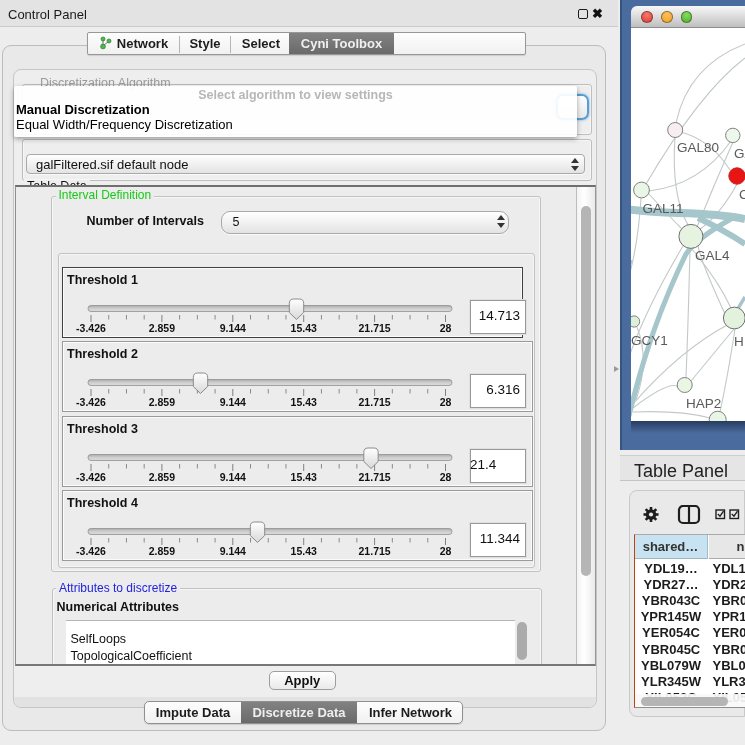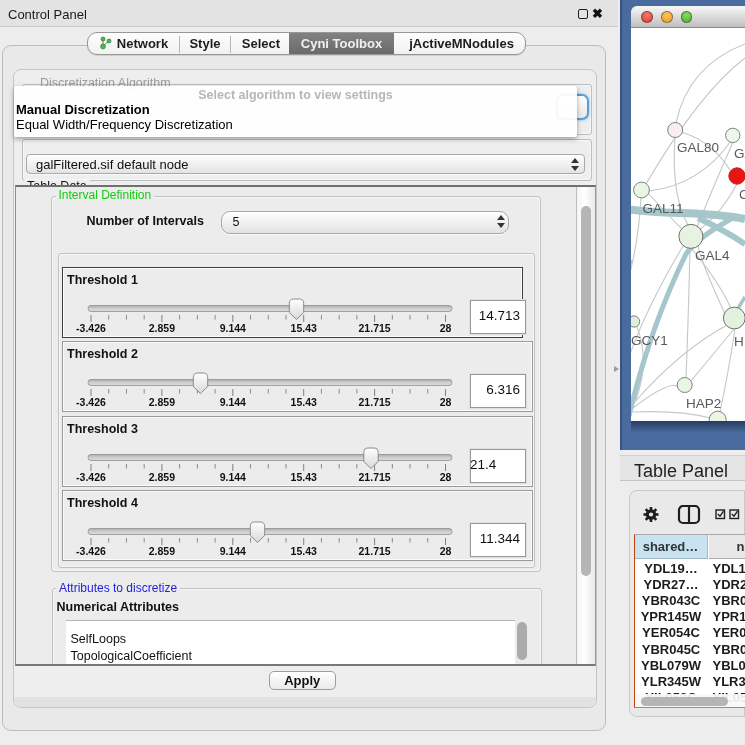--- a/index.html
+++ b/index.html
@@ -12,34 +12,33 @@
 .seg{position:absolute;top:0;height:100%;display:flex;align-items:center;justify-content:center;font-size:13px;font-weight:600;color:#1c1c1c;}
 </style></head><body>
 <div id="app">
 <div class="abs" style="left:0;top:0;width:618px;height:27px;background:#e3e3e3;border-bottom:1px solid #cbcbcb;"></div>
 <div class="abs" style="left:8px;top:7px;font-size:13px;color:#1a1a1a;">Control Panel</div>
 <div class="abs" style="left:578px;top:9px;width:10px;height:10px;border:1.6px solid #1c1c1c;border-radius:2px;"></div>
 <div class="abs" style="left:592px;top:6px;font-size:13px;font-weight:bold;color:#111;">✖</div>
 <div class="abs" style="left:2px;top:45px;width:604px;height:686px;background:#e9e9e9;border:1px solid #bcbcbc;border-radius:9px;"></div>
 <div class="abs" style="left:13px;top:69px;width:584px;height:639px;background:#eeeeee;border:1px solid #c6c6c6;border-radius:8px;"></div>
 <div class="abs" style="left:14px;top:697px;width:582px;height:10px;background:#e2e2e2;border-radius:0 0 8px 8px;"></div>
-<div class="abs" style="left:87px;top:31.5px;width:439px;height:23px;background:linear-gradient(#fdfdfd,#f1f1f1);border:1px solid #979797;border-radius:10px;box-shadow:0 1px 1px rgba(0,0,0,.12);overflow:hidden;">
+<div class="abs" style="left:87px;top:31.5px;width:439px;height:23px;background:linear-gradient(#fdfdfd,#f1f1f1);border:1px solid #979797;border-radius:2px;box-shadow:0 1px 1px rgba(0,0,0,.12);overflow:hidden;">
       <div class="seg" style="left:0;width:91px;"><svg width="14" height="14" viewBox="0 0 14 14" style="margin-right:4px;">
           <line x1="4" y1="3" x2="4" y2="10" stroke="#777" stroke-width="1"></line>
           <line x1="4" y1="10" x2="10" y2="5" stroke="#777" stroke-width="1"></line>
           <circle cx="4" cy="3" r="2" fill="#4cb84c" stroke="#2e7d2e" stroke-width=".7"></circle>
           <circle cx="4" cy="10.5" r="2.4" fill="#4cb84c" stroke="#2e7d2e" stroke-width=".7"></circle>
           <circle cx="10" cy="5" r="2" fill="#4cb84c" stroke="#2e7d2e" stroke-width=".7"></circle>
         </svg>Network</div>
       <div class="abs" style="left:91px;top:3px;width:1px;height:17px;background:#b5b5b5;"></div>
       <div class="seg" style="left:92px;width:50px;">Style</div>
       <div class="abs" style="left:142px;top:3px;width:1px;height:17px;background:#b5b5b5;"></div>
       <div class="seg" style="left:143px;width:60px;">Select</div>
       <div class="seg" style="left:201px;width:105px;background:linear-gradient(#828282,#6a6a6a);color:#f0f0f0;">Cyni Toolbox</div>
-      <div class="seg" style="left:308px;width:131px;">jActiveMNodules</div>
     </div>
 <div class="abs etched" style="left:22px;top:84px;width:570px;height:51px;border-radius:3px;"></div>
 <div class="gtitle" style="left:37px;top:77px;color:#9a9a9a;font-size:12.5px;background:transparent;">Discretization Algorithm</div>
 <div class="abs" style="left:556px;top:94px;width:33px;height:26px;background:linear-gradient(#fff,#e8e8e8);border:2.5px solid #5a9fd4;border-radius:7px;box-shadow:0 0 3px #7ab4e0;"></div>
 <div class="abs etched" style="left:22px;top:138.5px;width:570px;height:42px;"></div>
 <div class="gtitle" style="left:24px;top:132px;color:#111;font-size:12.5px;margin-top:48px;">Table Data</div>
 <div class="combo" style="left:26px;top:153.5px;width:559px;height:20.5px;border-radius:4px;"></div>
 <div class="abs" style="left:36px;top:157px;font-size:13px;color:#111;">galFiltered.sif default node</div>
 <div class="arr" style="left:571px;top:158px;border-left:4px solid transparent;border-right:4px solid transparent;border-bottom:5px solid #333;"></div>
 <div class="arr" style="left:571px;top:165.5px;border-left:4px solid transparent;border-right:4px solid transparent;border-top:5px solid #333;"></div>
@@ -252,20 +251,25 @@
 <div class="gtitle" style="left:40px;top:394.5px;color:#2222dd;background:#ececec;">Attributes to discretize</div>
 <div class="abs" style="left:40.5px;top:413px;font-size:12.5px;font-weight:bold;color:#111;">Numerical Attributes</div>
 <div class="abs" style="left:49.5px;top:432.5px;width:449px;height:100px;background:#fff;border-top:1px solid #b5b5b5;font-size:12.5px;color:#111;">
         <div style="padding:10px 0 0 5px;line-height:17px;">SelfLoops<br>TopologicalCoefficient<br>BetweennessCentrality</div>
       </div>
 <div class="abs" style="left:500.5px;top:434.5px;width:10px;height:38px;background:#ababab;border-radius:5px;"></div>
 <div class="abs" style="left:559.5px;top:0;width:19px;height:481px;background:linear-gradient(90deg,#f3f3f3,#ffffff 40%,#e9e9e9);border-left:1px solid #bdbdbd;"></div>
 <div class="abs" style="left:565px;top:18.5px;width:9.5px;height:370px;background:#b5b5b5;border-radius:5px;"></div>
 </div>
 <div class="abs" style="left:268.5px;top:671px;width:67.5px;height:18.5px;background:linear-gradient(#ffffff,#eaeaea);border:1px solid #9e9e9e;border-radius:5px;font-size:13px;font-weight:600;color:#111;display:flex;align-items:center;justify-content:center;">Apply</div>
+<div class="abs" style="left:144px;top:700.5px;width:319px;height:23px;background:linear-gradient(#fdfdfd,#f1f1f1);border:1px solid #8f8f8f;border-radius:5px;box-shadow:0 1px 1px rgba(0,0,0,.12);overflow:hidden;">
+      <div class="seg" style="left:0;width:96px;">Impute Data</div>
+      <div class="seg" style="left:96px;width:116px;background:linear-gradient(#828282,#6a6a6a);color:#eeeeee;">Discretize Data</div>
+      <div class="seg" style="left:212px;width:107px;">Infer Network</div>
+    </div>
 <div class="abs" style="left:14px;top:85.5px;width:563px;height:51px;background:rgba(255,255,255,0.92);border-radius:2px;box-shadow:0 2px 5px rgba(0,0,0,0.35);z-index:30;"></div>
 <div class="abs" style="left:14px;top:87.5px;width:563px;text-align:center;font-size:12.5px;font-weight:bold;color:#b7b7b7;z-index:31;">Select algorithm to view settings</div>
 <div class="abs" style="left:16px;top:101.5px;font-size:13px;font-weight:bold;color:#000;z-index:31;">Manual Discretization</div>
 <div class="abs" style="left:16px;top:116.5px;font-size:13px;color:#000;z-index:31;">Equal Width/Frequency Discretization</div>
 <div class="abs" style="left:614px;top:366px;width:0;height:0;border-top:3.5px solid transparent;border-bottom:3.5px solid transparent;border-left:5px solid #9a9a9a;"></div>
 <div class="abs" style="left:620px;top:0;width:125px;height:450px;background:#4a6b9d;border-left:2px solid #35547f;"></div>
 <div class="abs" style="left:631px;top:6px;width:114px;height:22px;background:linear-gradient(#f8f8f8,#bfbfbf);border-bottom:1px solid #8d8d8d;border-radius:6px 0 0 0;"></div>
 <div class="abs" style="left:641.3px;top:11.3px;width:11.4px;height:11.4px;border-radius:50%;background:radial-gradient(circle at 50% 30%,#f67a70,#df382e);border:0.8px solid rgba(60,60,60,.55);"></div>
 <div class="abs" style="left:661.3px;top:11.3px;width:11.4px;height:11.4px;border-radius:50%;background:radial-gradient(circle at 50% 30%,#fbc160,#f0a01d);border:0.8px solid rgba(60,60,60,.55);"></div>
 <div class="abs" style="left:680.8px;top:11.3px;width:11.4px;height:11.4px;border-radius:50%;background:radial-gradient(circle at 50% 30%,#8ad964,#48b422);border:0.8px solid rgba(60,60,60,.55);"></div>

